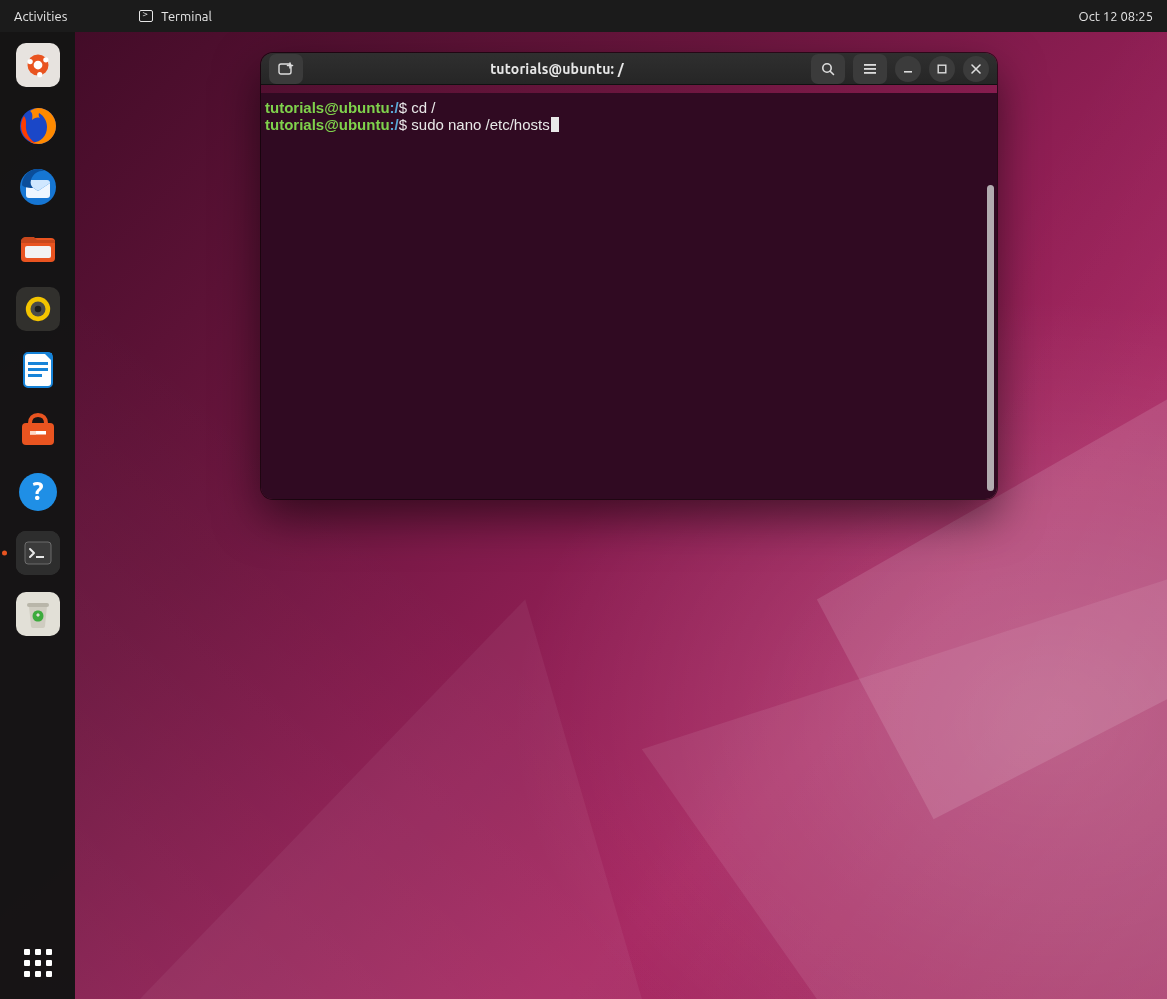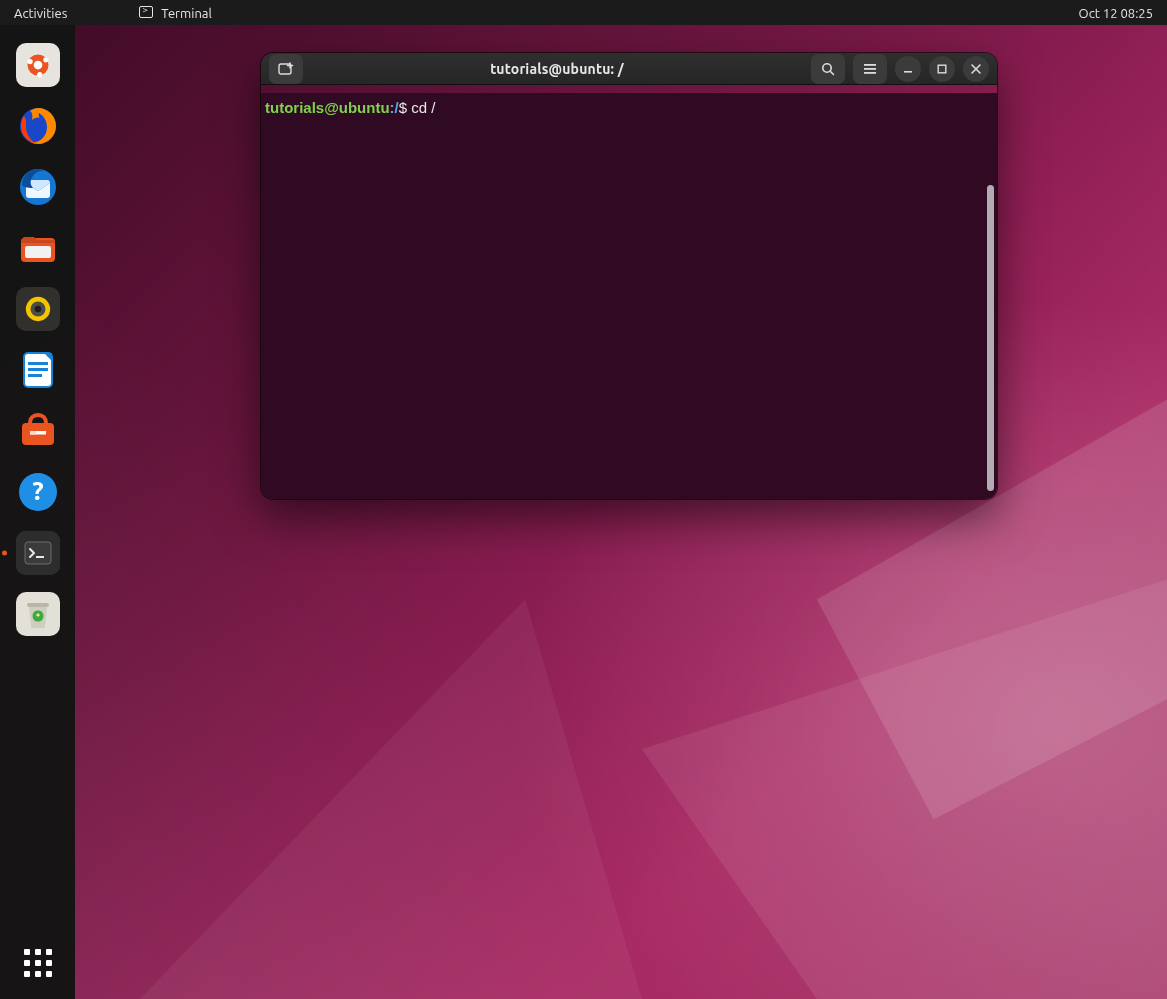--- a/index.html
+++ b/index.html
@@ -16,26 +16,26 @@
       linear-gradient(135deg, #3c0a24 0%, #6c163f 35%, #8e1e53 55%, #a6245f 72%, #9d2159 100%);
   }
   
   .facet { position:absolute; mix-blend-mode: screen; opacity:.18; background:#fff; }
   .f1 { clip-path: polygon(55% 75%, 100% 58%, 100% 100%, 70% 100%); inset:0; opacity:.08; }
   .f2 { clip-path: polygon(70% 60%, 100% 40%, 100% 70%, 80% 82%); inset:0; opacity:.12; }
   .f3 { clip-path: polygon(12% 100%, 45% 60%, 55% 100%); inset:0; opacity:.05; }
 
   
   .topbar {
-    position: absolute; top:0; left:0; right:0; height:25px;
+    position: absolute; top:0; left:0; right:0; height:32px;
     background:#1b1b1b; color:#e6e6e6; display:flex; align-items:center;
     font-size:13px; z-index: 20;
   }
   .topbar .left { display:flex; align-items:center; gap:28px; padding-left:14px; }
-  .topbar .title-app { display:flex; gap:8px; font-weight:400;padding-left:44px; }
+  .topbar .title-app { display:flex; align-items:center; gap:8px; font-weight:400;padding-left:44px; }
   .topbar .clock-wrap { position:absolute; right:14px; display:flex; gap:10px;margin-left:32px; }
   .term-small-icon { width:14px; height:12px; border:1.3px solid #e6e6e6; border-radius:2px; position:relative; display:inline-block; }
   .term-small-icon::after { content:">"; position:absolute; left:2px; top:-3px; font-size:10px; color:#e6e6e6; }
 
   
   .dock {
     position:absolute; top:25px; left:0; bottom:0; width:75px;
     background: rgba(20,20,20,0.98);
     display:flex; flex-direction:column; align-items:center;
     padding-top:18px; gap:17px; z-index:10;
@@ -269,16 +269,19 @@
         </svg>
       </div>
     </div>
   </div>
 
   <div class="term-body">
     <div class="term-inner">
       <div>
         <span class="p-user">tutorials@ubuntu</span><span class="p-path">:</span><span class="p-path">/</span><span class="p-cmd">$</span><span class="p-cmd"> cd /</span>
       </div>
+      <div>
+        <span class="p-user">tutorials@ubuntu</span><span class="p-path">:</span><span class="p-path">/</span><span class="p-cmd">$</span><span class="p-cmd"> sudo nano /etc/hosts</span><span class="cursor"></span>
+      </div>
     </div>
     <div class="term-scroll"></div>
   </div>
 </div>
 
 </body></html>

